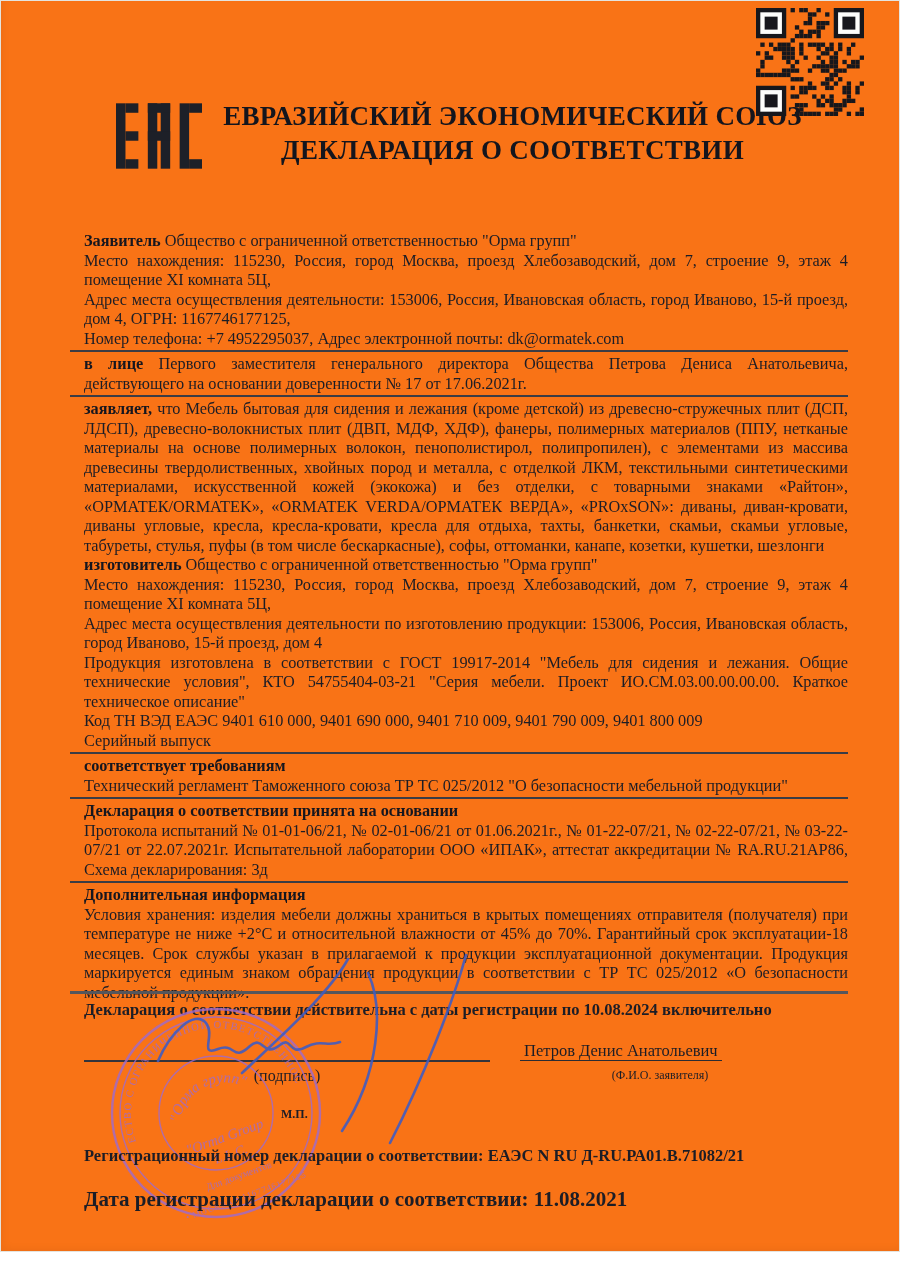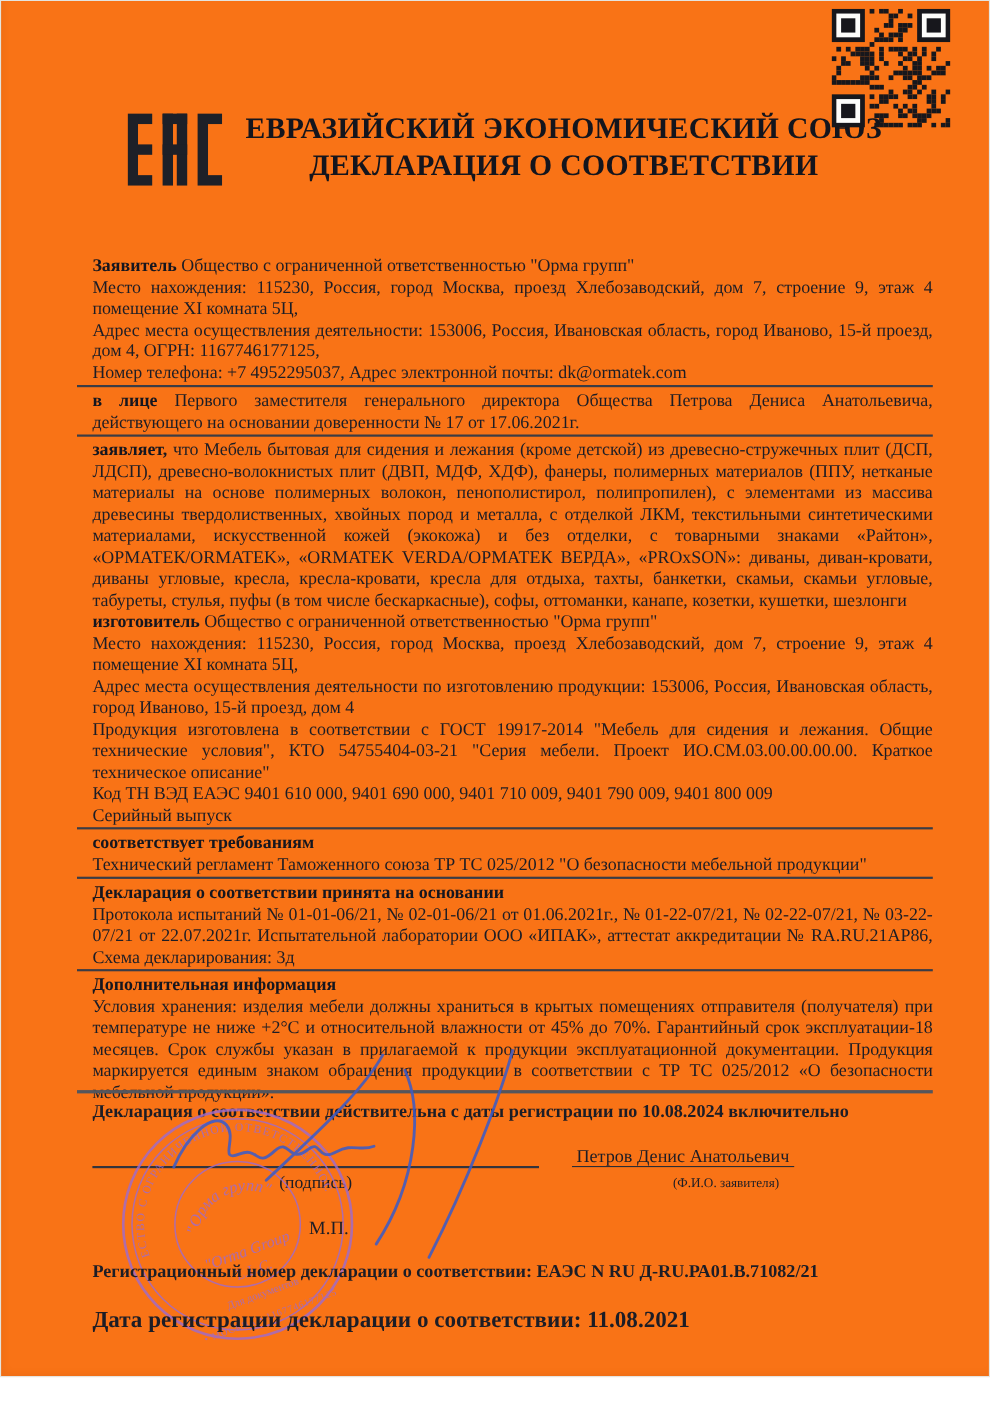--- a/index.html
+++ b/index.html
@@ -20,21 +20,21 @@
   b{color:#15161f;}
   
   .bottom{position:absolute;left:0;right:0;top:991px;height:289px;padding-left:13px;}
   .rule-thick{position:absolute;left:70px;right:52px;top:0;height:3px;background:#55565c;}
   .validity{position:absolute;left:84px;right:52px;top:9px;font-weight:bold;font-size:16.5px;}
   .sig-line{position:absolute;left:84px;width:406px;top:69px;border-bottom:2px solid #33343c;height:0;}
   .sig-caption{position:absolute;left:84px;width:406px;top:76px;text-align:center;font-size:16px;}
   .fio{position:absolute;left:520px;width:240px;top:50px;text-align:left;font-size:16.5px;}
   .fio .uline{border-bottom:1.5px solid #2b2c34;padding:0 4px;}
   .fio-caption{position:absolute;left:540px;width:240px;top:77px;text-align:center;font-size:12px;}
-  .mp{position:absolute;left:281px;top:116px;font-size:17px;}
+  .mp{position:absolute;left:281px;top:116px;font-size:12px;font-weight:bold;}
   .reg-line{position:absolute;left:84px;right:40px;top:155px;font-weight:bold;font-size:16.5px;}
   .date-line{position:absolute;left:84px;right:40px;top:196px;font-weight:bold;font-size:21px;}
   .stamp{position:absolute;left:100px;top:6px;width:232px;height:232px;opacity:.82;}
   .signature-svg{position:absolute;left:128px;top:-44px;width:400px;height:200px;}
 </style>
 </head>
 <body>
 
 <div class="page">
 

